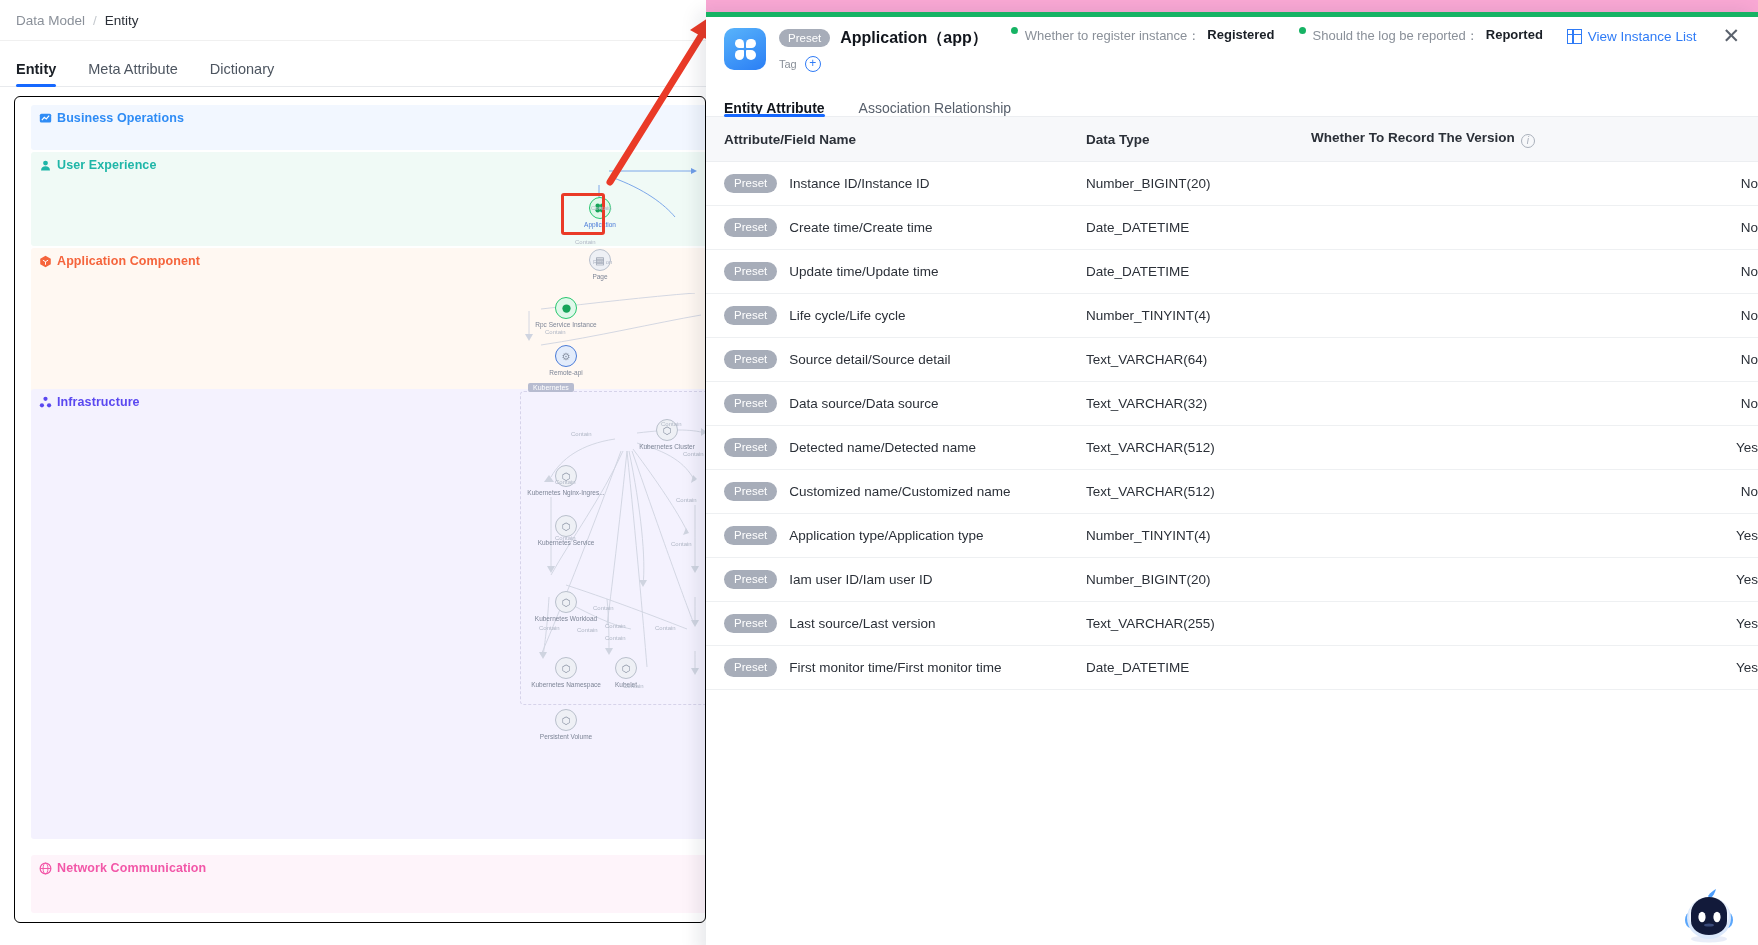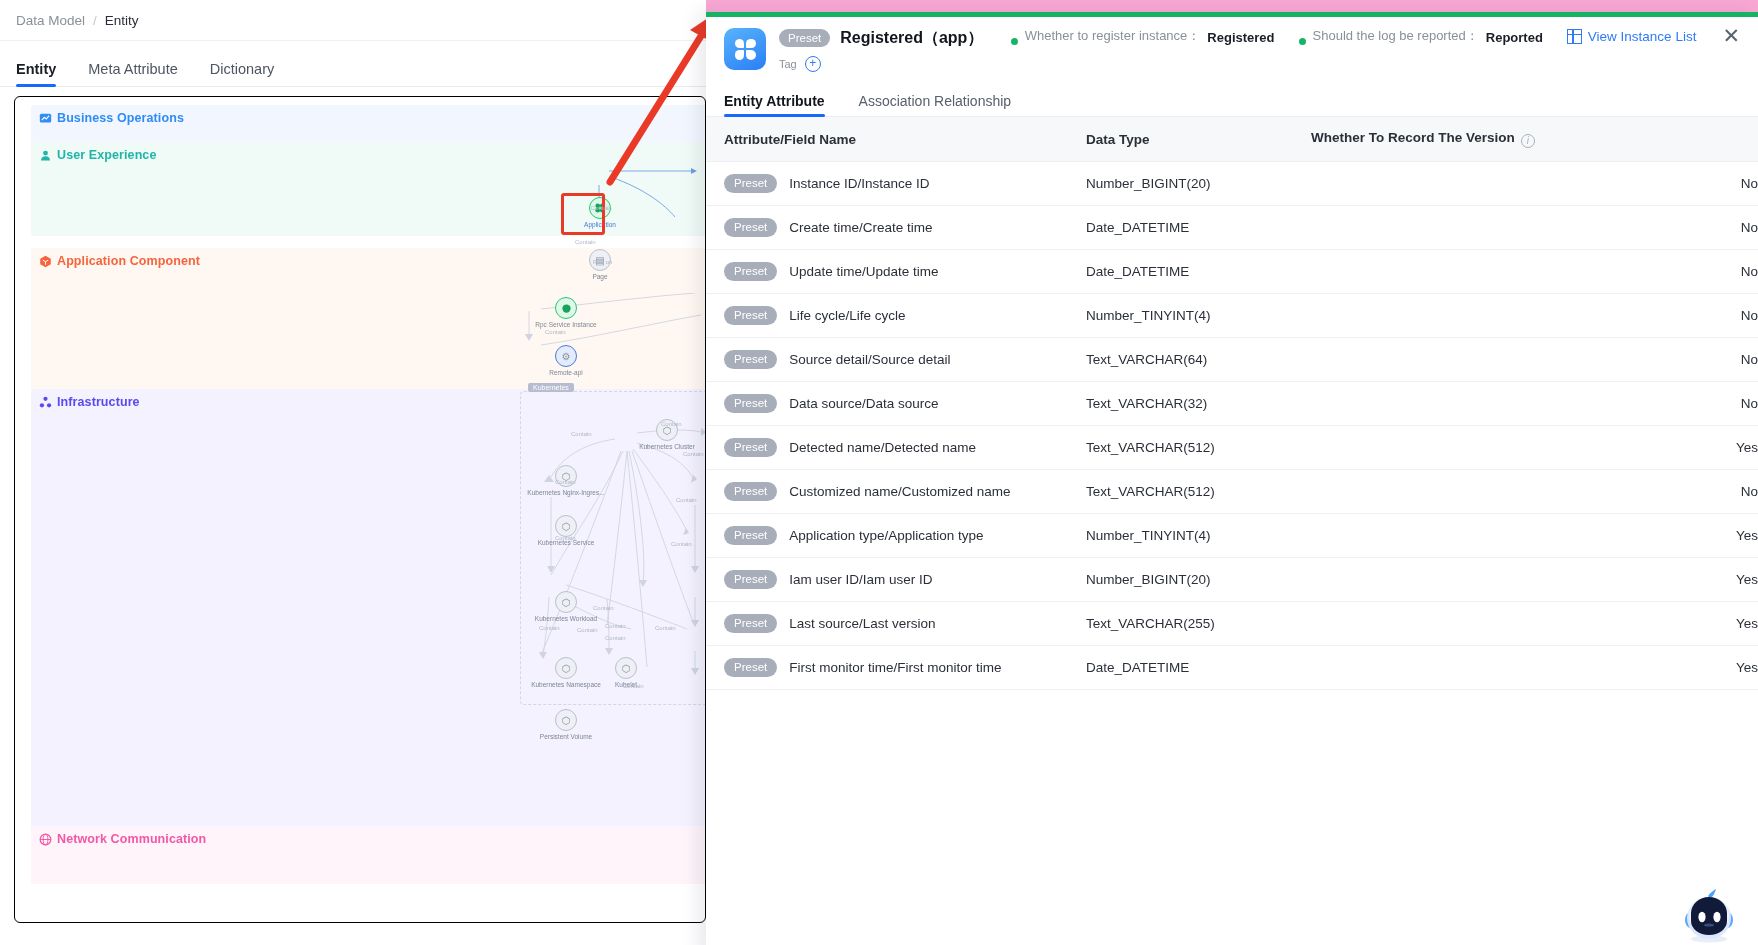--- a/index.html
+++ b/index.html
@@ -81,32 +81,32 @@
   .title-col { margin-left:13px; }
   .title-line { display:flex; align-items:center; gap:10px; height:24px; }
   .chip-preset { background:#a7adb9; color:#fff; font-size:11.5px; padding:2px 9px; border-radius:10px; line-height:14px;}
   .ent-title { font-size:16px; font-weight:bold; color:#11151c; }
   .tag-line { display:flex; align-items:center; gap:8px; margin-top:6px; }
   .tag-lbl { font-size:11px; color:#8a9099; }
   .plus-ico { width:16px; height:16px; border:1.3px solid #2f7bf6; border-radius:50%; color:#2f7bf6;
               font-size:12px; line-height:13px; text-align:center; display:block; cursor:pointer;}
 
   .status-col { position:absolute; right:18px; top:10px; display:flex; align-items:center; gap:24px; }
-  .status-item { display:flex; align-items:flex-end; gap:7px; font-size:13px; }
+  .status-item { display:flex; align-items:flex-start; gap:7px; font-size:13px; }
   .dot { width:7px; height:7px; border-radius:50%; background:#16b364; display:inline-block; }
   .st-lbl { color:#8a9099; }
   .st-val { color:#1a1f26; font-weight:bold; }
   .view-list { display:flex; align-items:center; gap:6px; color:#2f7bf6; font-size:13.5px; cursor:pointer; }
   .grid-ico { width:15px; height:15px; border:1.4px solid #2f7bf6; display:block; position:relative;}
   .grid-ico::before{content:"";position:absolute;left:0;right:0;top:4px;height:1.4px;background:#2f7bf6;}
   .grid-ico::after{content:"";position:absolute;top:0;bottom:0;left:4.5px;width:1.4px;background:#2f7bf6;}
   .close-x { font-size:21px; color:#5b626d; cursor:pointer; line-height:16px; margin-left:2px;}
 
   .dtabs { display:flex; gap:34px; padding:0 18px; border-bottom:1px solid #eceef1; height:32px; align-items:flex-end;}
-  .dtab { font-size:14px; color:#58606c; padding-bottom:7px; position:relative; cursor:pointer; }
+  .dtab { font-size:14px; color:#58606c; position:relative; cursor:pointer; }
   .dtab.active { color:#11151c; font-weight:bold; }
   .dtab.active::after{content:"";position:absolute;left:0;right:0;bottom:-1px;height:3px;background:#1668ff;border-radius:2px;}
 
   
   .tbl { width:100%; border-collapse:collapse; table-layout:fixed; }
   .tbl thead th { background:#f7f8fa; text-align:left; font-size:13.5px; color:#2b3038; font-weight:bold;
                   padding:13px 0 13px 0; border-bottom:1px solid #eceef1;}
   .tbl td { padding:12px 0; border-bottom:1px solid #eef0f2; font-size:13.5px; color:#2b3038; vertical-align:middle;}
   .col1 { width:380px; padding-left:18px !important; }
   .col2 { width:225px; }
@@ -149,21 +149,21 @@
           <span class="band-ico">
             <svg width="13" height="13" viewBox="0 0 16 16">
                 <rect x="1" y="2" width="14" height="11" rx="2" fill="#2f8cf5"></rect>
                 <polyline points="3.5,10 6.5,6.5 9,8.5 12.5,4.5" fill="none" stroke="#fff" stroke-width="1.4"></polyline>
               </svg>
           </span>
           <span>Business Operations</span>
         </div>
       </div>
 
-      <div class="band b-ux" style="top:45px;height:94px;">
+      <div class="band b-ux" style="top:55px;height:94px;">
         <div class="band-label c-ux">
           <span class="band-ico">
             <svg width="13" height="13" viewBox="0 0 16 16">
                 <circle cx="8" cy="5" r="3" fill="#1fb6a8"></circle>
                 <path d="M2.5 14c0-3.2 2.5-5 5.5-5s5.5 1.8 5.5 5z" fill="#1fb6a8"></path>
               </svg>
           </span>
           <span>User Experience</span>
         </div>
       </div>
@@ -303,21 +303,21 @@
         <span class="edge-lbl" style="left:508px;top:236px;">Contain</span>
         <span class="edge-lbl" style="left:546px;top:238px;">Contain</span>
         <span class="edge-lbl" style="left:574px;top:234px;">Contain</span>
         <span class="edge-lbl" style="left:574px;top:246px;">Contain</span>
         <span class="edge-lbl" style="left:624px;top:236px;">Contain</span>
         <span class="edge-lbl" style="left:592px;top:294px;">Contain</span>
         <span class="edge-lbl" style="left:562px;top:216px;">Contain</span>
 
       </div>
 
-      <div class="band b-net" style="top:729px;height:58px;">
+      <div class="band b-net" style="top:758px;height:58px;">
         <div class="band-label c-net">
           <span class="band-ico">
             <svg width="13" height="13" viewBox="0 0 16 16">
                 <circle cx="8" cy="8" r="6.6" fill="none" stroke="#f257a8" stroke-width="1.5"></circle>
                 <ellipse cx="8" cy="8" rx="3" ry="6.6" fill="none" stroke="#f257a8" stroke-width="1.2"></ellipse>
                 <line x1="1.4" y1="8" x2="14.6" y2="8" stroke="#f257a8" stroke-width="1.2"></line>
               </svg>
           </span>
           <span>Network Communication</span>
         </div>
@@ -398,21 +398,21 @@
           <span class="quad">
               <i></i>
               <i></i>
               <i></i>
               <i></i>
             </span>
         </div>
         <div class="title-col">
           <div class="title-line">
             <span class="chip-preset">Preset</span>
-            <span class="ent-title">Registered（app）</span>
+            <span class="ent-title">Application（app）</span>
           </div>
           <div class="tag-line">
             <span class="tag-lbl">Tag</span>
             <span class="plus-ico">+</span>
           </div>
         </div>
       </div>
 
       <div class="status-col">
         <div class="status-item">

